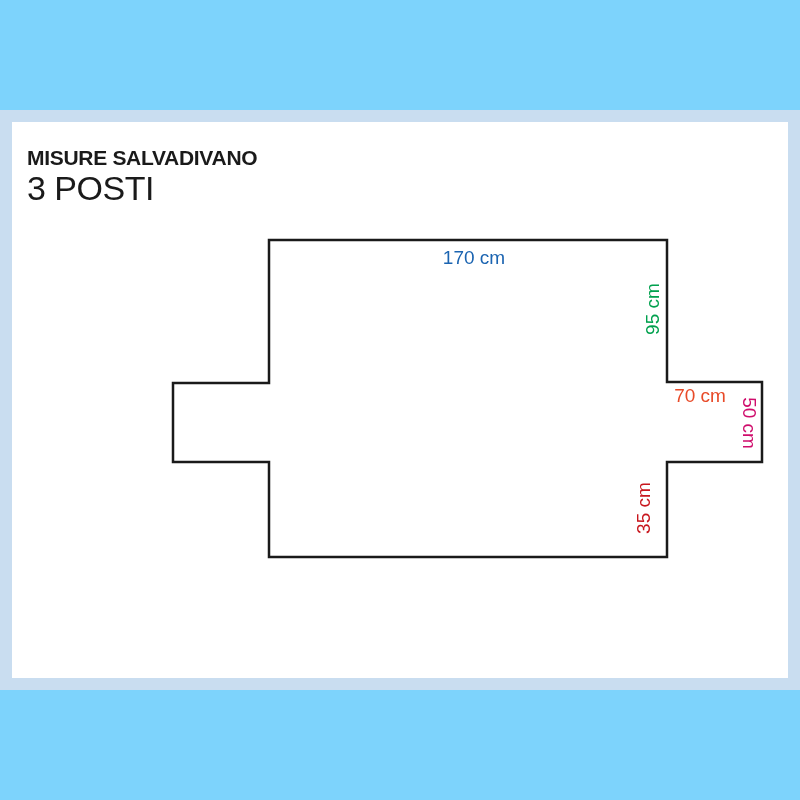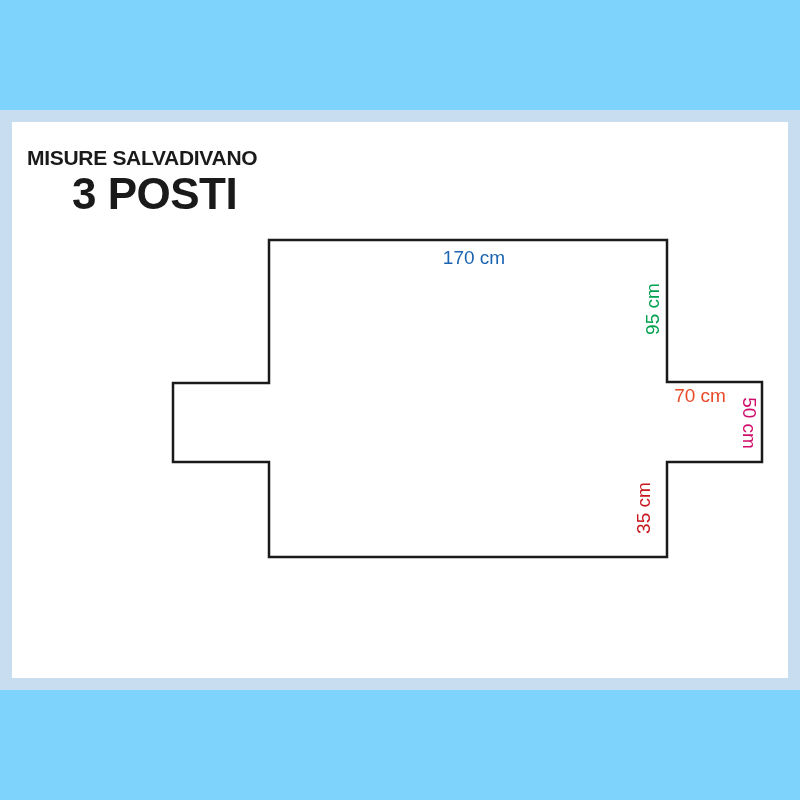--- a/index.html
+++ b/index.html
@@ -32,25 +32,24 @@
     top: 146px;
     color: #1a1a1a;
   }
   .title-line1 {
     font-size: 21px;
     font-weight: bold;
     letter-spacing: -0.3px;
     line-height: 1.1;
   }
   .title-line2 {
-    font-size: 44px;
-    font-weight: bold;
+    font-size: 34px;
+    font-weight: normal;
     letter-spacing: -0.5px;
     line-height: 1.15;
-    margin-left: 45px;
   }
   svg.diagram {
     position: absolute;
     left: 0;
     top: 0;
     width: 800px;
     height: 800px;
   }
   svg.diagram text {
     font-family: "Liberation Sans", sans-serif;

